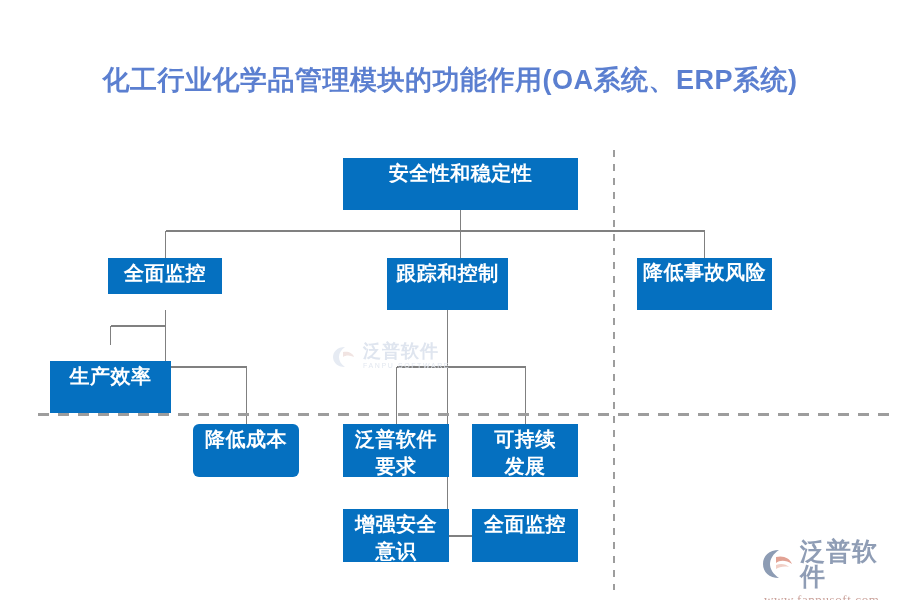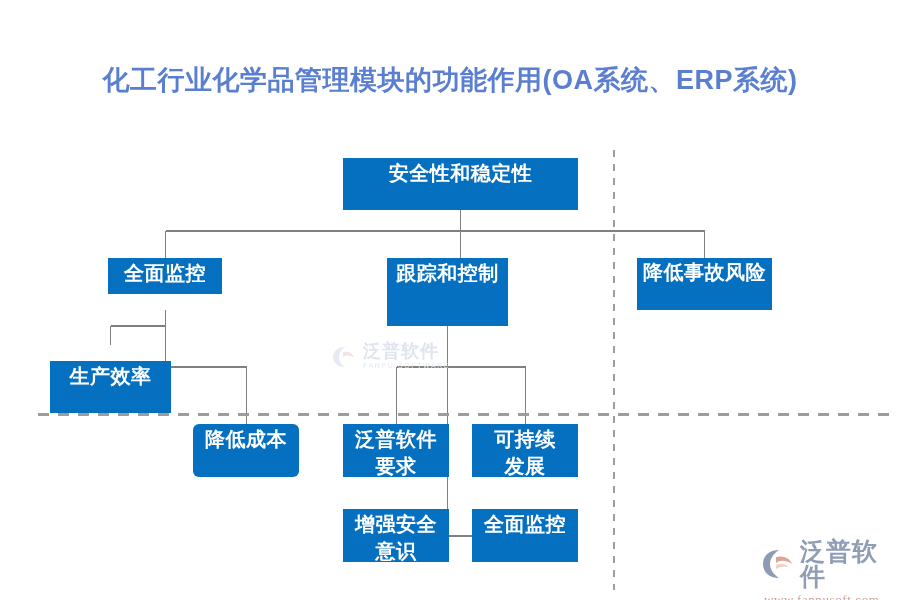--- a/index.html
+++ b/index.html
@@ -176,21 +176,21 @@
   </svg>
 
   <div class="node" style="left:343px; top:158px; width:235px; height:52px;">
     <span>安全性和稳定性</span>
   </div>
 
   <div class="node" style="left:108px; top:258px; width:114px; height:36px;">
     <span>全面监控</span>
   </div>
 
-  <div class="node" style="left:387px; top:258px; width:121px; height:68px;">
+  <div class="node" style="left:387px; top:258px; width:121px; height:52px;">
     <span>跟踪和控制</span>
   </div>
 
   <div class="node" style="left:637px; top:258px; width:135px; height:52px;font-family:Liberation Mono, monospace;">
     <span>降低事故风险</span>
   </div>
 
   <div class="node" style="left:50px; top:345px; width:121px; height:52px;margin-top:16px;">
     <span>生产效率</span>
   </div>

